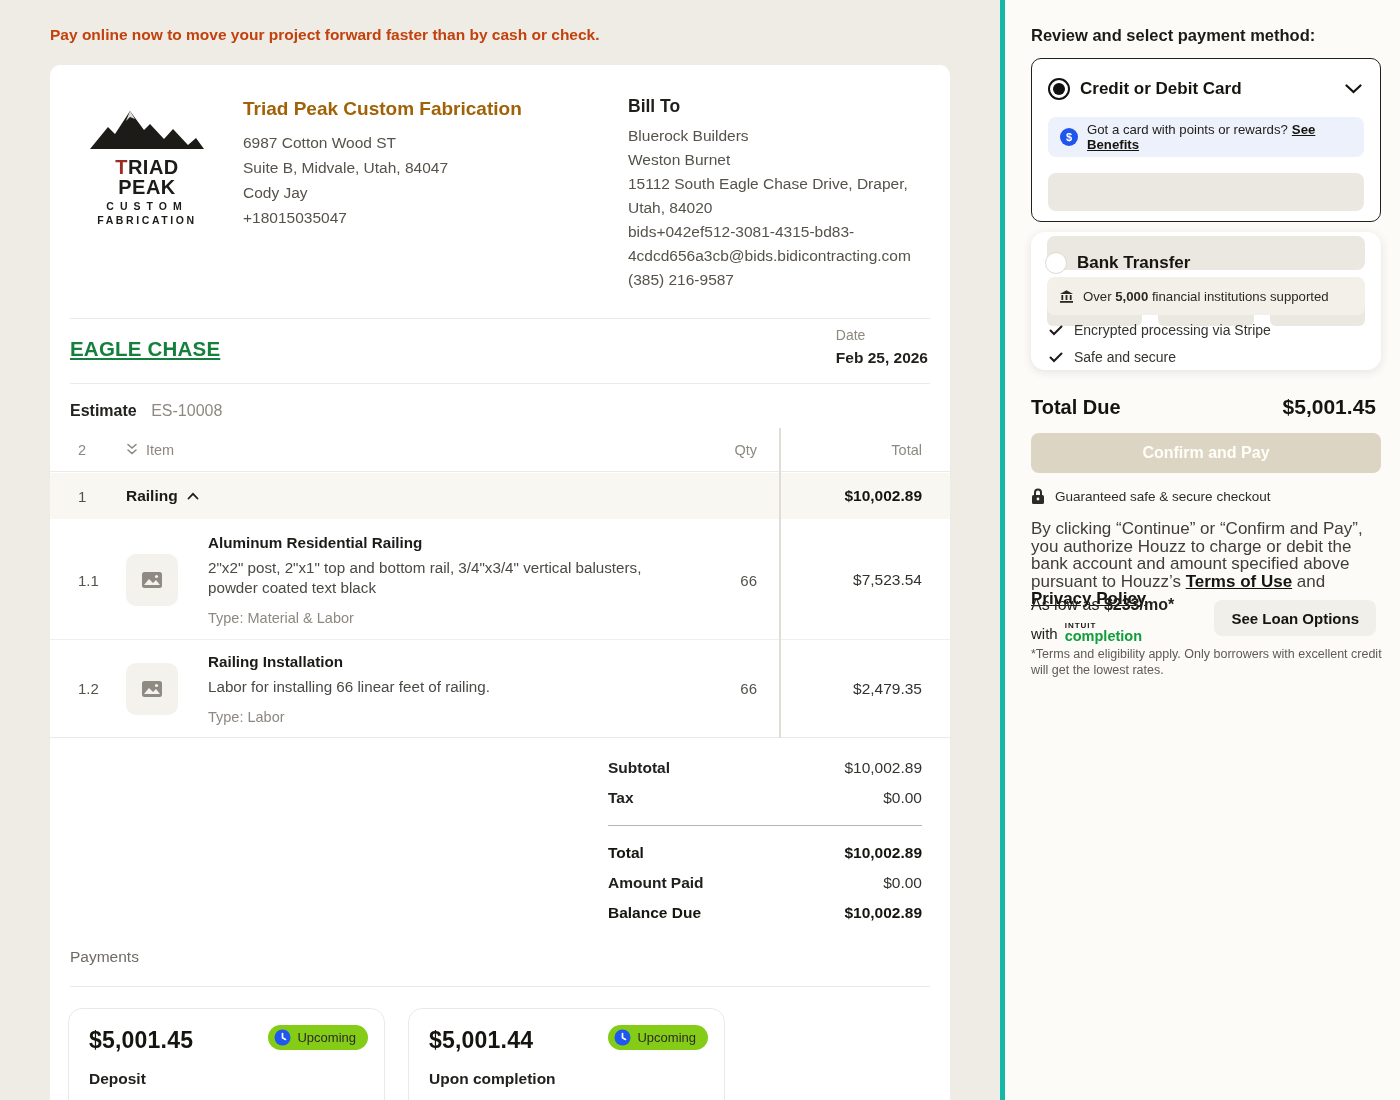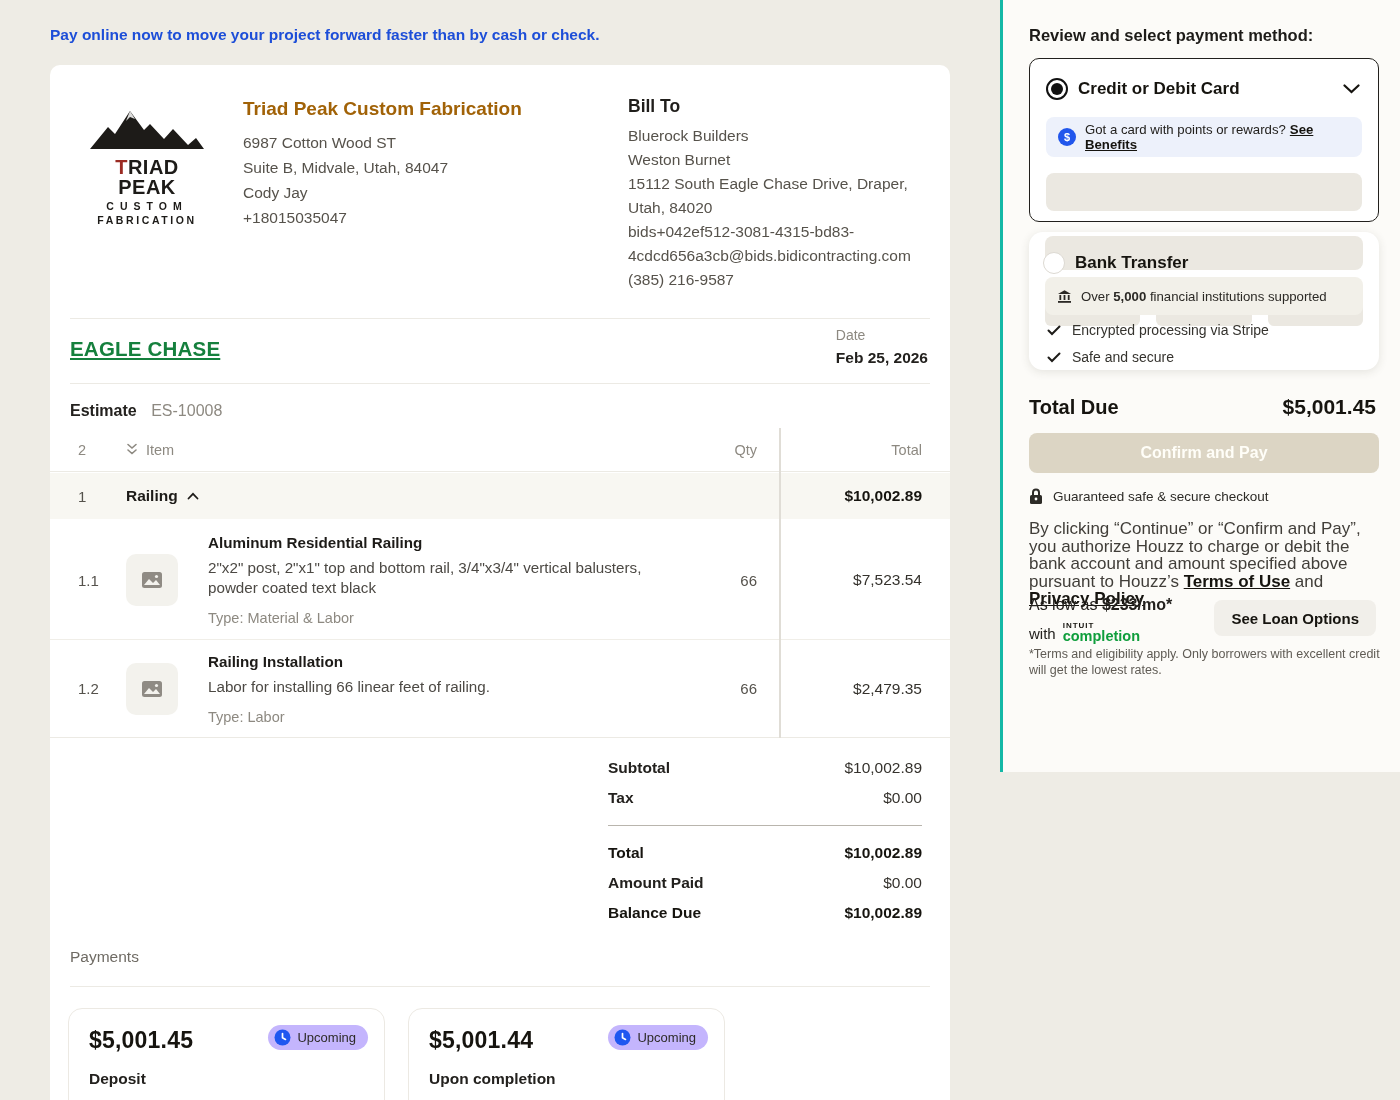--- a/index.html
+++ b/index.html
@@ -1,20 +1,20 @@
 <!DOCTYPE html>
 <html><head>
 <meta charset="utf-8">
 <style>
   * { margin:0; padding:0; box-sizing:border-box; }
   body { font-family:"Liberation Sans", sans-serif; background:#eeece5; }
   .page { position:relative; width:1400px; height:1100px; overflow:hidden; background:#eeece5; }
 
   
-  .top-msg { position:absolute; left:50px; top:26px; font-size:15.5px; font-weight:600; color:#1d4ed8; }
+  .top-msg { position:absolute; left:50px; top:26px; font-size:15.5px; font-weight:600; color:#c2410c; }
 
   
   .invoice { position:absolute; left:50px; top:65px; width:900px; height:1060px; background:#ffffff; border-radius:10px; }
 
   .logo { position:absolute; left:35px; top:38px; width:124px; text-align:center; color:#1d1b18; }
   .logo .ttl { font-weight:800; font-size:20px; letter-spacing:.5px; line-height:20px; margin-top:2px;}
   .logo .ttl .red { color:#9b2b23; }
   .logo .sub1 { font-weight:700; font-size:10.5px; letter-spacing:6px; margin-top:3px; }
   .logo .sub2 { font-weight:700; font-size:10.5px; letter-spacing:2.6px; margin-top:2px; }
 
@@ -66,24 +66,24 @@
   .totals .row .v { color:#35322d; }
   .totals .row.bold .l, .totals .row.bold .v { font-weight:700; color:#16140f; }
   .totals .sep { height:1px; background:#b9b5ad; margin:12px 0; }
 
   .pay-head { position:absolute; left:20px; top:883px; font-size:15.5px; color:#6f6b64; }
   .pay-hr { top:921px; }
   .pcard { position:absolute; top:943px; width:317px; height:160px; border:1px solid #ece9e3; border-radius:14px; background:#fff; padding:18px 16px 0 20px; }
   .pcard.p1 { left:18px; } .pcard.p2 { left:358px; }
   .pcard .amt { font-size:23px; font-weight:800; color:#16140f; letter-spacing:.2px; }
   .pcard .plabel { font-size:15.5px; font-weight:600; color:#23211e; margin-top:16px; }
-  .pill { position:absolute; right:16px; top:16px; display:flex; align-items:center; gap:6px; background:#c4b5fd; border-radius:14px; padding:4px 12px 4px 6px; font-size:13px; color:#2d2b27; }
+  .pill { position:absolute; right:16px; top:16px; display:flex; align-items:center; gap:6px; background:#84cc16; border-radius:14px; padding:4px 12px 4px 6px; font-size:13px; color:#2d2b27; }
 
   
-  .sidebar { position:absolute; right:0; top:0; width:400px; height:772px; background:#fcfbf8; border-left:3px solid #14b8a6; }
+  .sidebar { position:absolute; right:0; top:0; width:400px; height:1100px; background:#fcfbf8; border-left:5px solid #14b8a6; }
   .sb-head { position:absolute; left:26px; top:26px; font-size:16.5px; font-weight:700; color:#1d1b18; }
 
   .mcard { position:absolute; left:26px; top:58px; width:350px; height:164px; background:#fff; border:1.5px solid #22201d; border-radius:10px; }
   .radio { width:22px; height:22px; border-radius:50%; background:#fff; display:flex; align-items:center; justify-content:center; }
   .radio.sel { border:2px solid #111; }
   .radio.sel .dot { width:12px; height:12px; border-radius:50%; background:#111; }
   .radio.unsel { border:1px solid #dcd9d2; }
   .mhead { position:absolute; left:16px; top:19px; display:flex; align-items:center; gap:10px; }
   .mlabel { font-size:17px; font-weight:700; color:#16140f; }
   .chev { position:absolute; right:18px; top:25px; }

